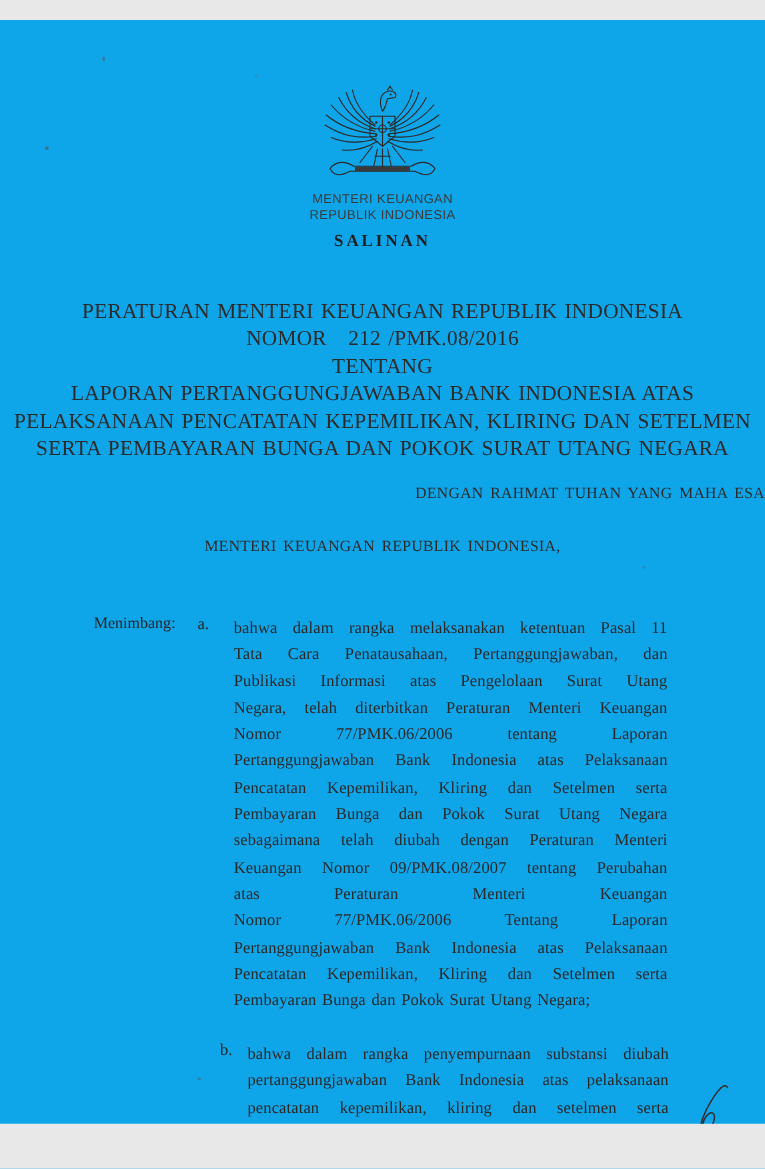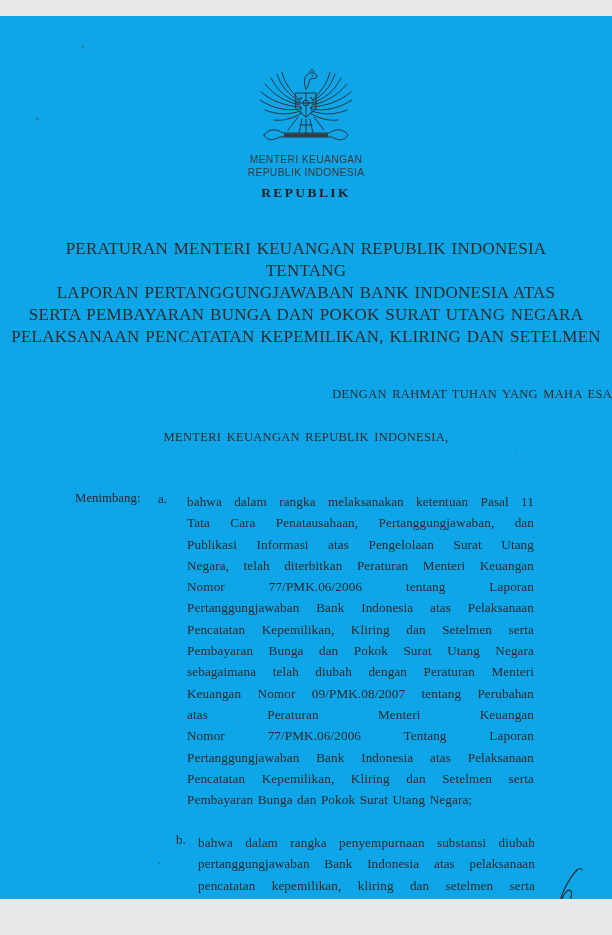--- a/index.html
+++ b/index.html
@@ -100,28 +100,29 @@
       <path d="M10,68 C15,61 23,62 29,66 L75,66 C81,62 89,61 94,68 C90,75 84,73 78,70 L26,70 C20,73 14,75 10,68 Z"></path>
       <rect x="30" y="66.5" width="44" height="3.4" fill="#3a3a3a" stroke="none"></rect>
     </svg>
   </div>
 
   <div class="center ministry">
     <div>MENTERI KEUANGAN</div>
     <div>REPUBLIK INDONESIA</div>
   </div>
 
-  <div class="center salinan">REPUBLIK</div>
+  <div class="center salinan">SALINAN</div>
 
   <div class="center title">
     <div class="tline">PERATURAN MENTERI KEUANGAN REPUBLIK INDONESIA</div>
+    <div class="tline">NOMOR   212 /PMK.08/2016</div>
     <div class="tline">TENTANG</div>
     <div class="tline">LAPORAN PERTANGGUNGJAWABAN BANK INDONESIA ATAS</div>
+    <div class="tline">PELAKSANAAN PENCATATAN KEPEMILIKAN, KLIRING DAN SETELMEN</div>
     <div class="tline">SERTA PEMBAYARAN BUNGA DAN POKOK SURAT UTANG NEGARA</div>
-    <div class="tline">PELAKSANAAN PENCATATAN KEPEMILIKAN, KLIRING DAN SETELMEN</div>
   </div>
 
   <div class="center invocation">DENGAN RAHMAT TUHAN YANG MAHA ESA</div>
   <div class="center authority">MENTERI KEUANGAN REPUBLIK INDONESIA,</div>
 
   <div class="menimbang-label">Menimbang</div>
   <div class="menimbang-colon">:</div>
 
   <div class="marker marker-a">a.</div>
   <div class="lines lines-a">

